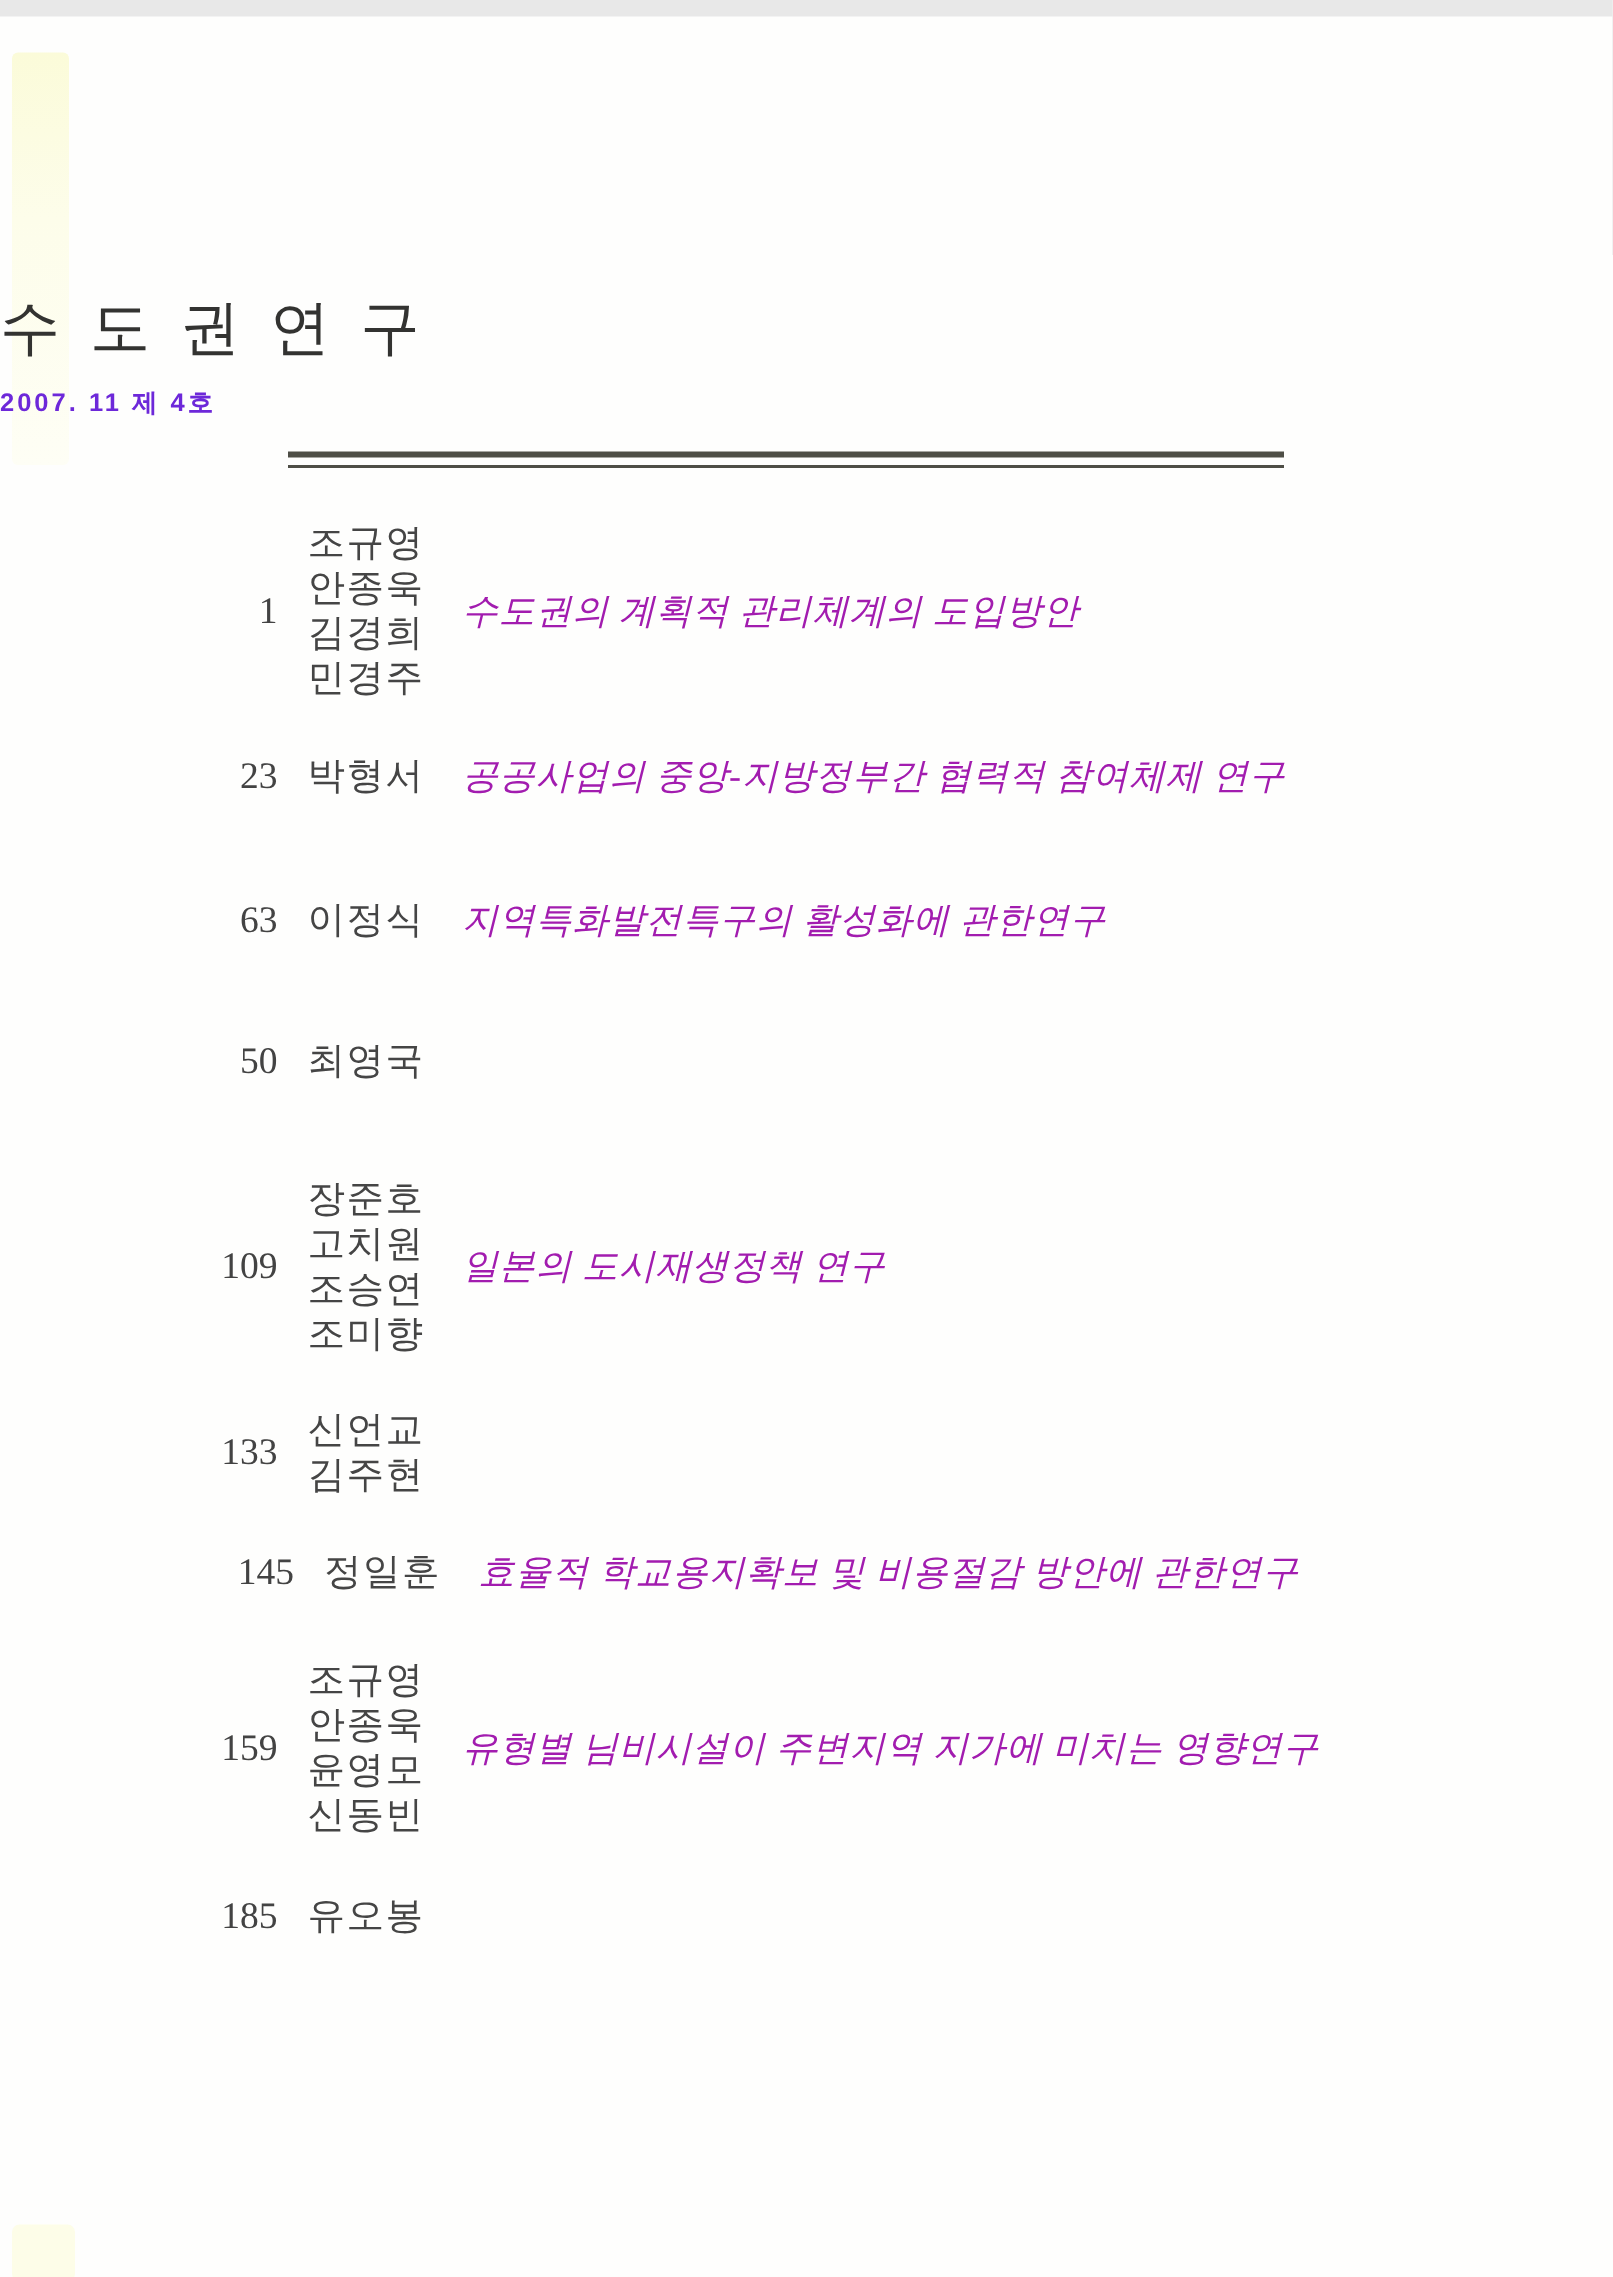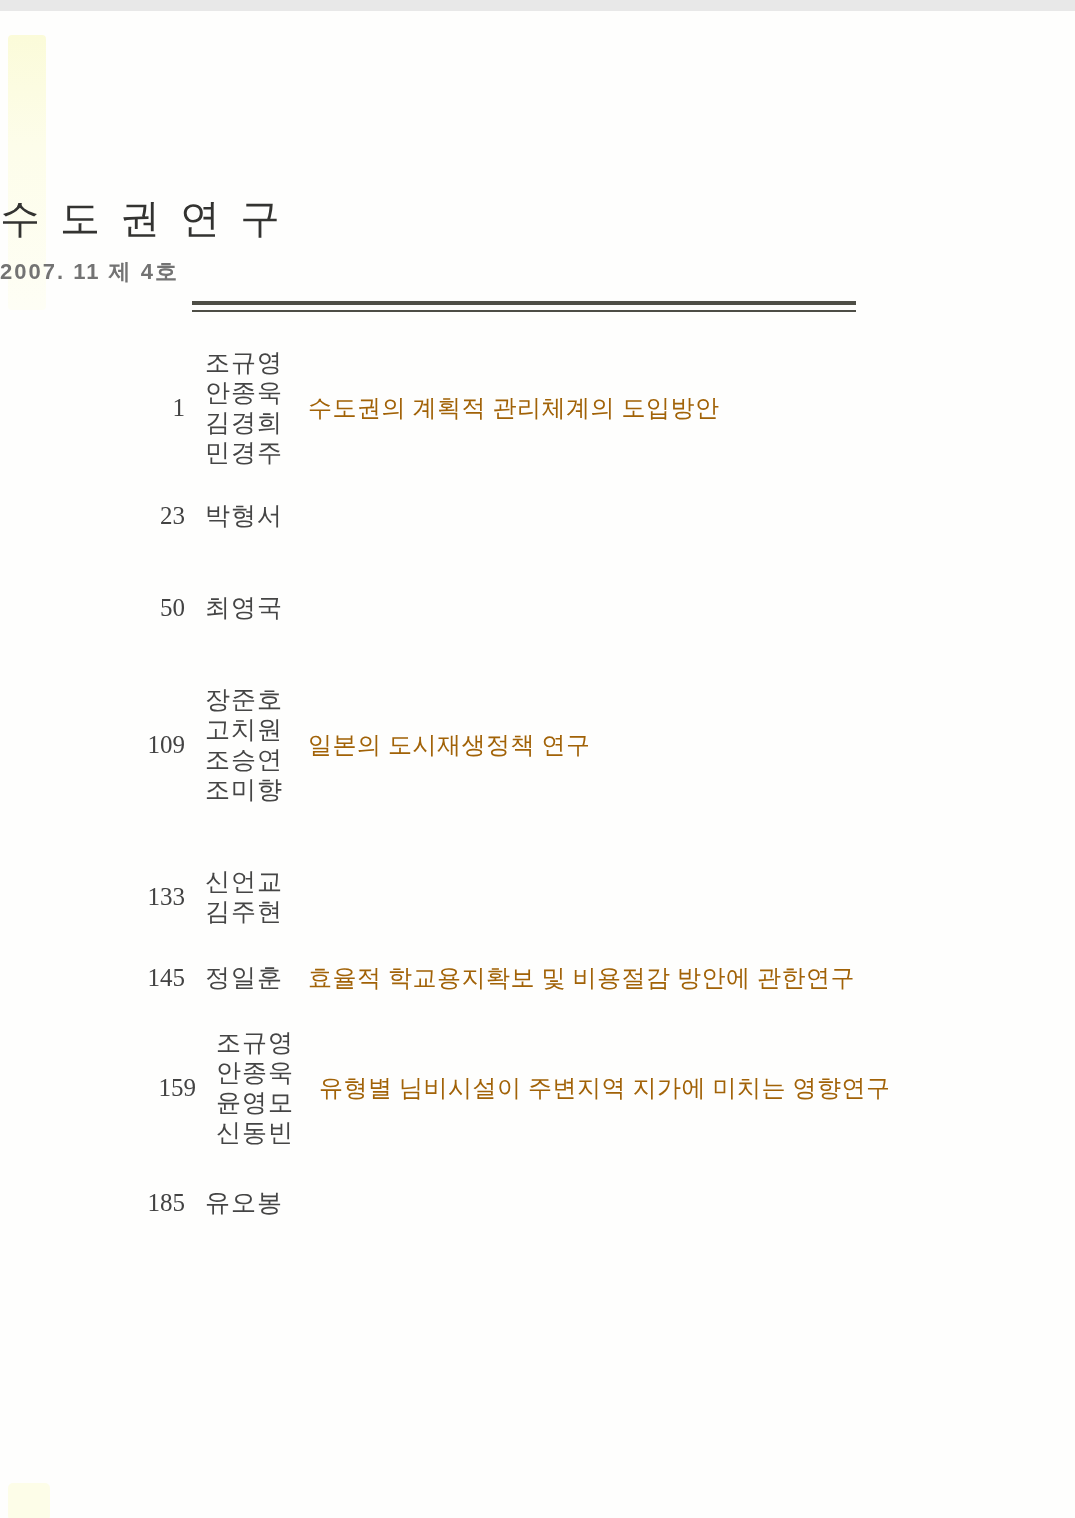--- a/index.html
+++ b/index.html
@@ -42,23 +42,23 @@
     letter-spacing: 5px;
     color: #333331;
     white-space: nowrap;
   }
   .journal-issue {
     position: absolute;
     left: 0; top: 246px;
     width: 100%;
     font-family: "Liberation Sans", "DejaVu Sans", sans-serif;
     font-weight: 700;
-    font-size: 22px;
+    font-size: 17px;
     letter-spacing: 2px;
-    color: #737373;
+    color: #6d28d9;
   }
   .rule {
     position: absolute;
     left: 192px; top: 290px;
     width: 664px;
   }
   .rule .rule-top {
     height: 4px;
     background: var(--rule-color, #4e4e46);
   }
@@ -100,22 +100,23 @@
     letter-spacing: 1px;
     color: #454545;
     white-space: nowrap;
   }
   .col-title {
     margin-left: 23px;
     width: 600px;
     font-size: 24px;
     line-height: 34px;
     letter-spacing: 0.5px;
-    color: #a16207;
+    color: #a21caf;
     word-break: keep-all;
+    font-style: italic;
   }
 </style>
 </head>
 <body>
 
 <div class="page" style="--page-bg: #fefefd; --text-color: #454545; --rule-color: #4e4e46;">
 
   <div class="artifact-top"></div>
   <div class="artifact-bottom"></div>
 
@@ -138,23 +139,31 @@
           <div>민경주</div>
         </div>
     <div class="col-title">수도권의 계획적 관리체계의 도입방안</div>
   </div>
 
   <div class="row">
     <div class="col-page">23</div>
     <div class="col-authors">
           <div>박형서</div>
         </div>
-  </div>
-
-
+    <div class="col-title">공공사업의 중앙-지방정부간 협력적 참여체제 연구</div>
+  </div>
+
+
+  <div class="row">
+    <div class="col-page">63</div>
+    <div class="col-authors">
+          <div>이정식</div>
+        </div>
+    <div class="col-title">지역특화발전특구의 활성화에 관한연구</div>
+  </div>
 
   <div class="row">
     <div class="col-page">50</div>
     <div class="col-authors">
           <div>최영국</div>
         </div>
   </div>
 
   <div class="row">
     <div class="col-page">109</div>

